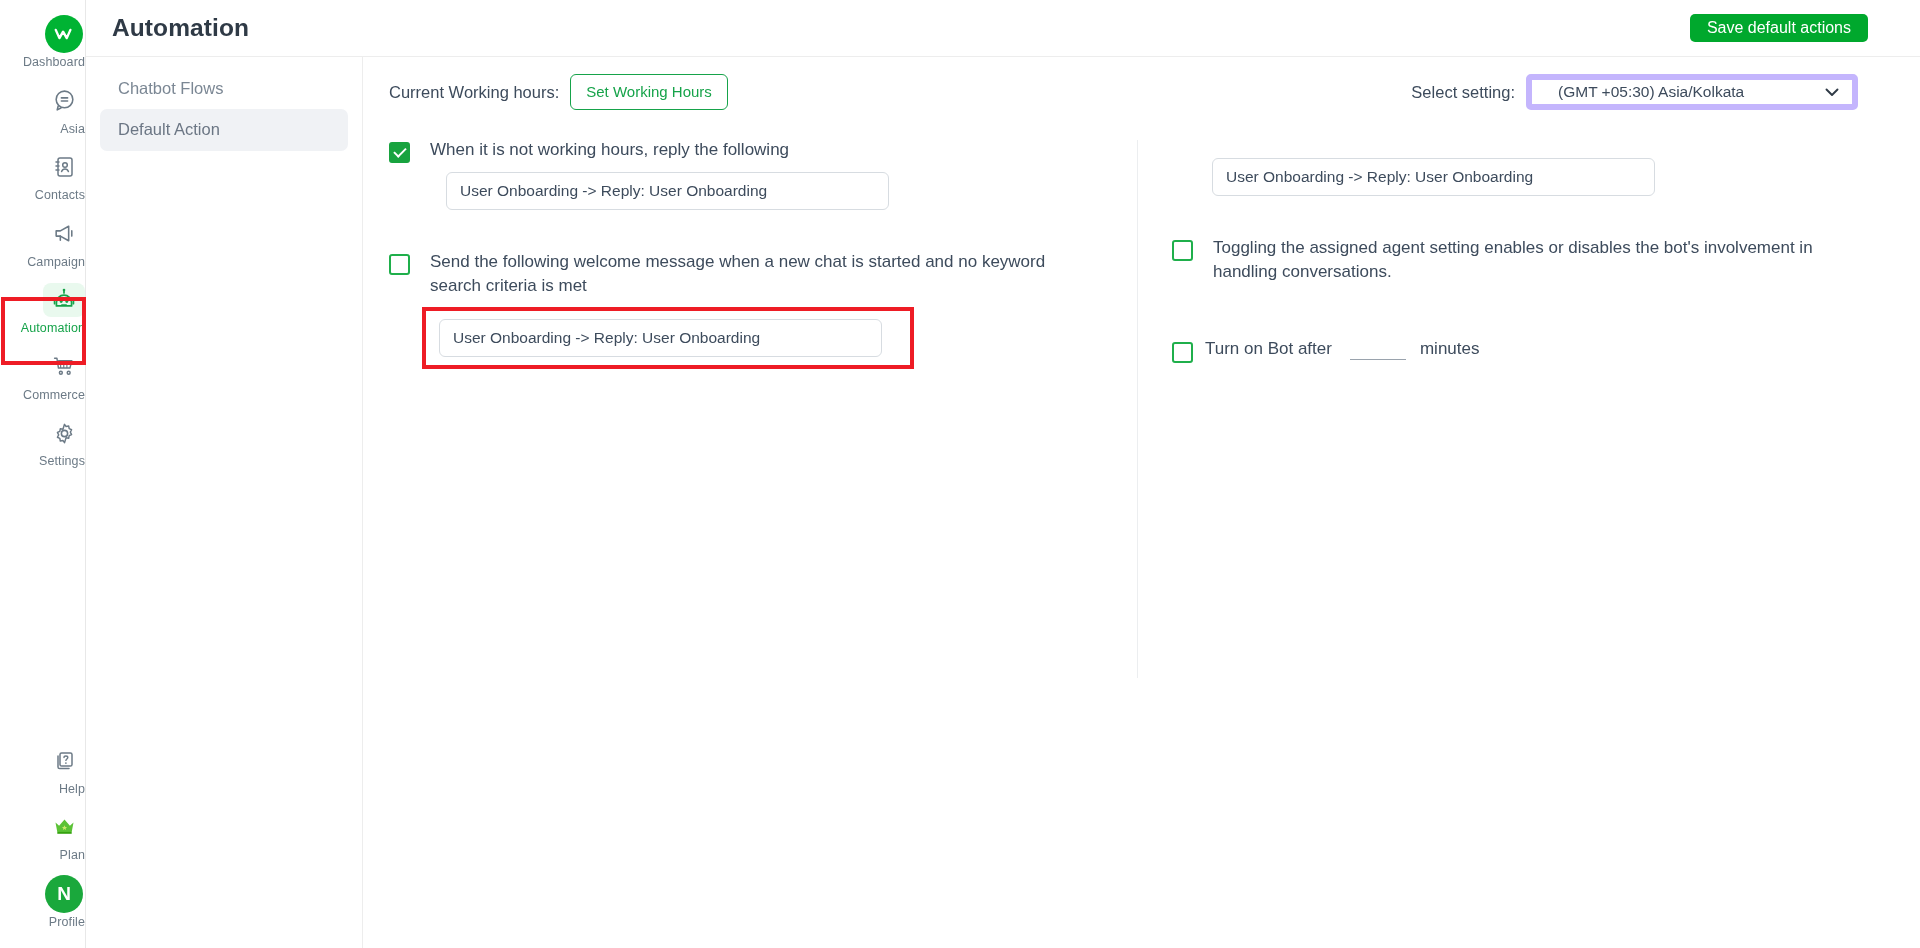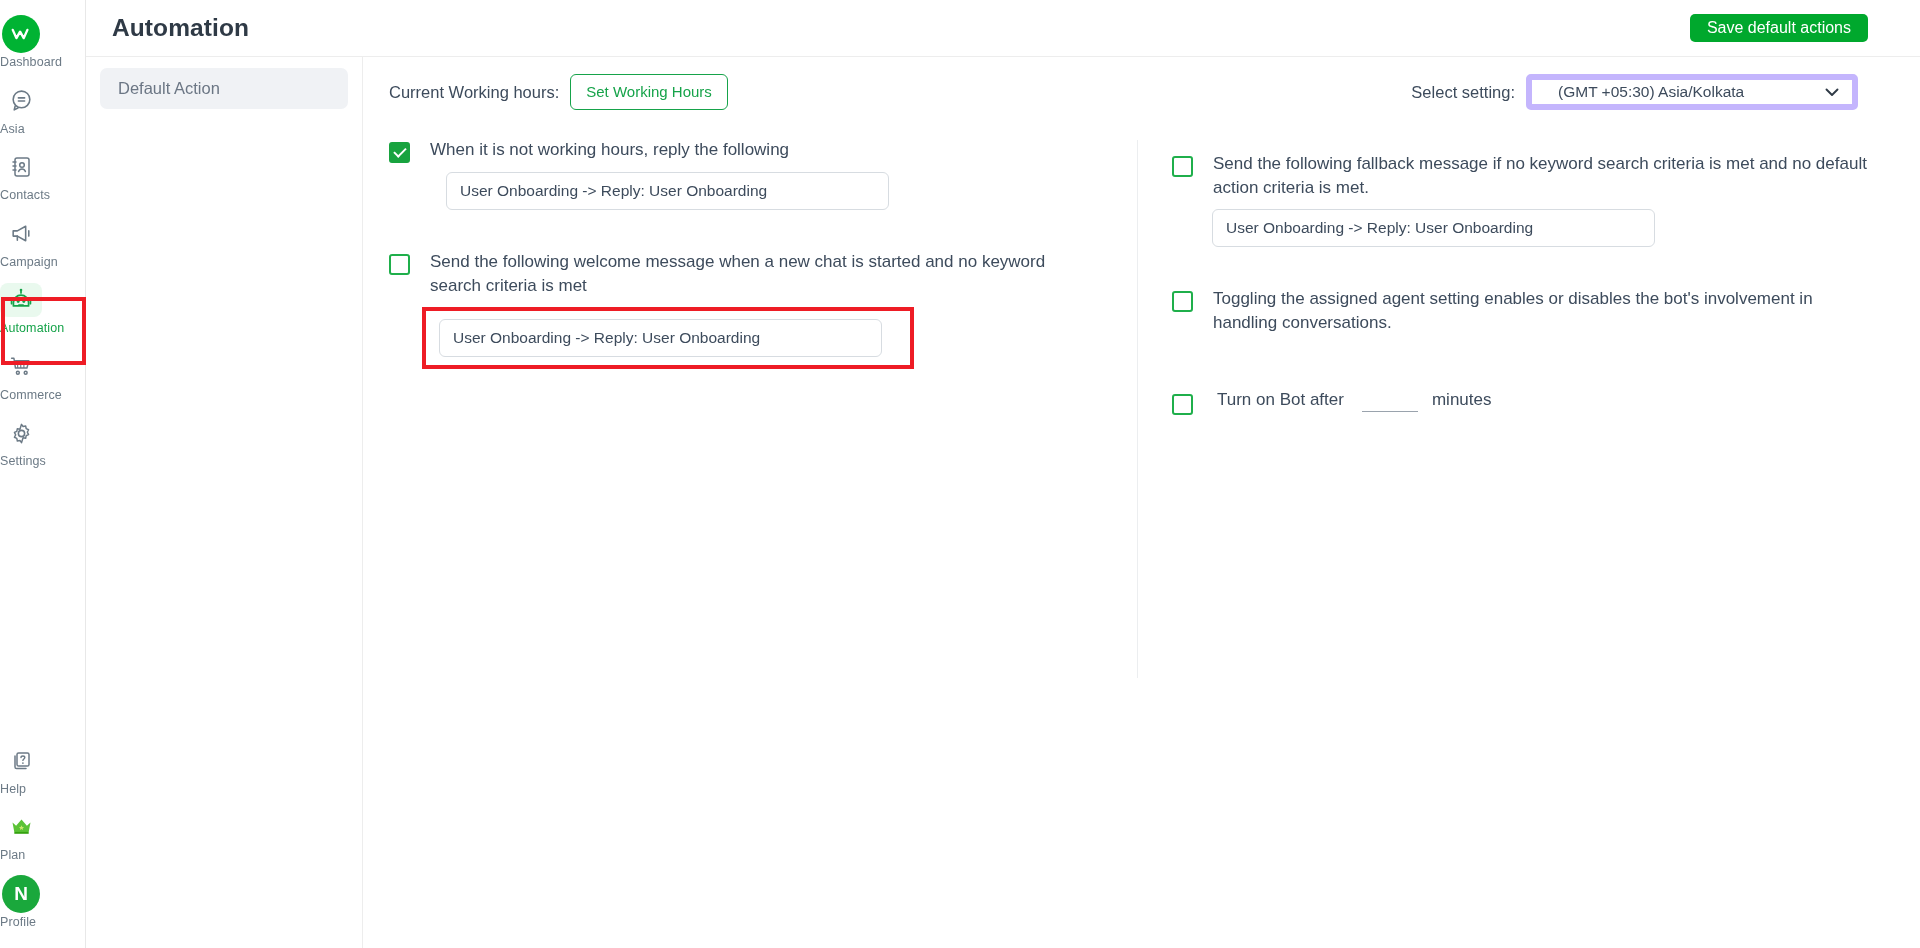--- a/index.html
+++ b/index.html
@@ -18,21 +18,21 @@
     background: #ffffff;
     border-right: 1px solid #e8e8e8;
     display: flex; flex-direction: column; align-items: center;
     position: relative; flex: 0 0 86px;
   }
   .rail-top { padding-top: 8px; width: 100%; }
   .rail-bottom { margin-top: auto; width: 100%; padding-bottom: 14px; }
 
   .rail-item {
     width: 100%;
-    display: flex; flex-direction: column; align-items: flex-start;
+    display: flex; flex-direction: column; align-items: flex-end;
     padding: 9px 0 6px 0;
     cursor: pointer;
     position: relative;
   }
   .rail-icon {
     width: 42px; height: 34px;
     display: flex; align-items: center; justify-content: center;
     border-radius: 8px;
   }
   .rail-label {
@@ -157,21 +157,21 @@
 
   .block { margin-bottom: 40px; }
   .block.b2 { margin-bottom: 38px; }
 
   .redbox {
     border: 4px solid #ee1c25;
     width: 492px; margin: 6px 0 0 33px; padding: 8px 10px 8px 13px;
   }
   .redbox .field { width: 443px; margin: 0; }
 
-  .bot-row { display: flex; align-items: flex-start; gap: 24px; margin-top: 54px; }
+  .bot-row { display: flex; align-items: flex-start; gap: 12px; margin-top: 54px; }
   .bot-line { display: flex; align-items: baseline; gap: 0; font-size: 17px; color: #3d4b5c; }
   .bot-after { margin-right: 4px; }
   .bot-input {
     width: 56px; border: none; border-bottom: 1px solid #9aa3ad;
     background: transparent; height: 22px; margin: 0 14px;
     font-family: inherit; font-size: 16px; color: #3d4b5c;
     outline: none; text-align: center;
   }
 </style>
 </head>
@@ -303,20 +303,21 @@
   <div class="content">
 
     <header class="topbar">
       <h1 class="page-title">Automation</h1>
       <button class="save-btn">Save default actions</button>
     </header>
 
     <div class="body-row">
 
       <aside class="subnav">
+        <div class="subnav-item">Chatbot Flows</div>
         <div class="subnav-item active">Default Action</div>
       </aside>
 
       <section class="main">
 
 
         <div class="wh-row">
           <div class="wh-left">
             <span class="wh-label">Current Working hours:</span>
             <button class="wh-btn">Set Working Hours</button>
@@ -355,24 +356,20 @@
               <div class="redbox">
                 <div class="field">User Onboarding -&gt; Reply: User Onboarding</div>
               </div>
             </div>
 
           </div>
 
           <div class="col-right">
 
             <div class="block">
-              <div class="opt">
-                <span class="cb"></span>
-                <span class="opt-text wide">Send the following fallback message if no keyword search criteria is met and no default action criteria is met.</span>
-              </div>
               <div class="field right-field">User Onboarding -&gt; Reply: User Onboarding</div>
             </div>
 
             <div class="block" style="margin-bottom:0;">
               <div class="opt">
                 <span class="cb"></span>
                 <span class="opt-text wide">Toggling the assigned agent setting enables or disables the bot's involvement in handling conversations.</span>
               </div>
             </div>
 

